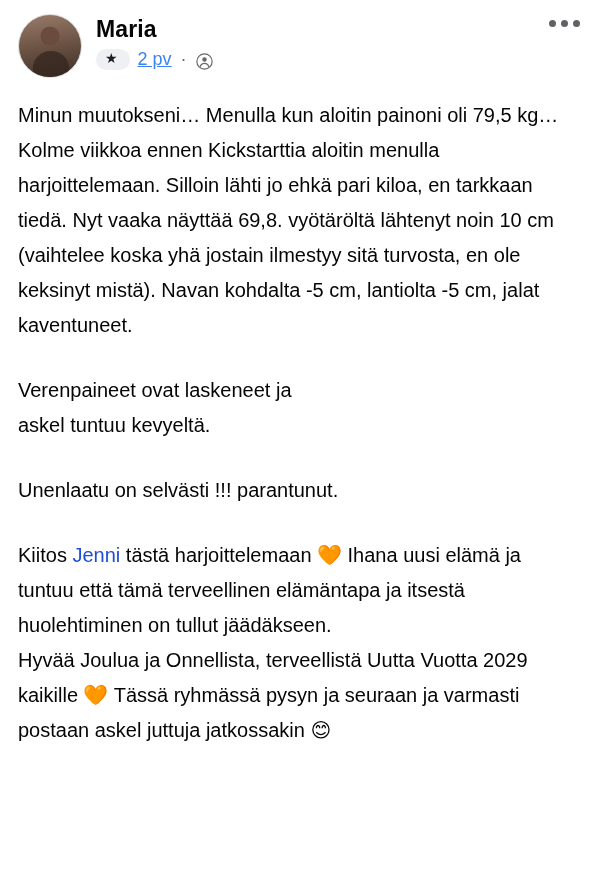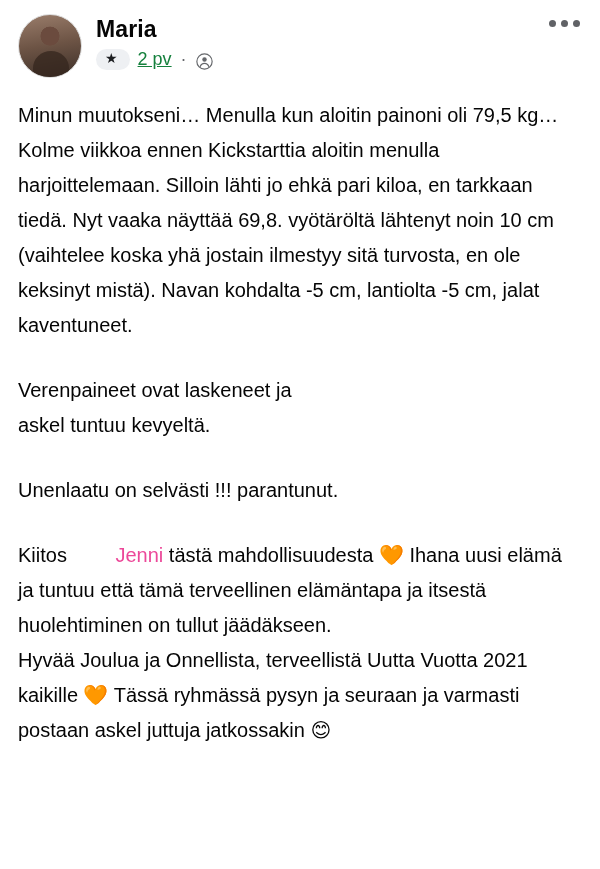--- a/index.html
+++ b/index.html
@@ -86,21 +86,21 @@
   }
   .badge .star {
     font-size: 14px;
     line-height: 14px;
     color: #1c1e21;
     position: relative;
     top: -1px;
   }
   .timestamp {
     font-size: 18px;
-    color: #15803d;
+    color: #3b82f6;
     white-space: nowrap;
     text-decoration: underline;
   }
   .dot-sep {
     font-size: 18px;
     color: #65676b;
     margin: 0 1px;
   }
   .audience-icon {
     display: inline-block;
@@ -134,22 +134,21 @@
     word-wrap: break-word;
   }
   .para {
     margin: 0 0 30px 0;
     white-space: pre-wrap;
   }
   .para.last {
     margin-bottom: 0;
   }
   .mention {
-    color: #ec4899;
-    margin-left: 43px;
+    color: #1d4ed8;
   }
   .emoji {
     font-family: "DejaVu Sans", sans-serif;
   }
 </style>
 </head>
 <body>
 
 <div class="post">
 
@@ -181,17 +180,17 @@
       <span></span>
       <span></span>
     </div>
   </div>
 
   <div class="post-body">
     <p class="para">Minun muutokseni… Menulla kun aloitin painoni oli 79,5 kg… Kolme viikkoa ennen Kickstarttia aloitin menulla harjoittelemaan. Silloin lähti jo ehkä pari kiloa, en tarkkaan tiedä. Nyt vaaka näyttää 69,8. vyötäröltä lähtenyt noin 10 cm (vaihtelee koska yhä jostain ilmestyy sitä turvosta, en ole keksinyt mistä). Navan kohdalta -5 cm, lantiolta -5 cm, jalat kaventuneet.</p>
     <p class="para">Verenpaineet ovat laskeneet ja
 askel tuntuu kevyeltä.</p>
     <p class="para">Unenlaatu on selvästi !!! parantunut.</p>
-    <p class="para last"><span>Kiitos </span><span class="mention">Jenni</span><span> tästä mahdollisuudesta </span><span class="emoji">🧡</span><span> Ihana uusi elämä ja tuntuu että tämä terveellinen elämäntapa ja itsestä huolehtiminen on tullut jäädäkseen.
-Hyvää Joulua ja Onnellista, terveellistä Uutta Vuotta 2021 kaikille </span><span class="emoji">🧡</span><span> Tässä ryhmässä pysyn ja seuraan ja varmasti postaan askel juttuja jatkossakin </span><span class="emoji">😊</span></p>
+    <p class="para last"><span>Kiitos </span><span class="mention">Jenni</span><span> tästä harjoittelemaan </span><span class="emoji">🧡</span><span> Ihana uusi elämä ja tuntuu että tämä terveellinen elämäntapa ja itsestä huolehtiminen on tullut jäädäkseen.
+Hyvää Joulua ja Onnellista, terveellistä Uutta Vuotta 2029 kaikille </span><span class="emoji">🧡</span><span> Tässä ryhmässä pysyn ja seuraan ja varmasti postaan askel juttuja jatkossakin </span><span class="emoji">😊</span></p>
   </div>
 
 </div>
 
 </body></html>

